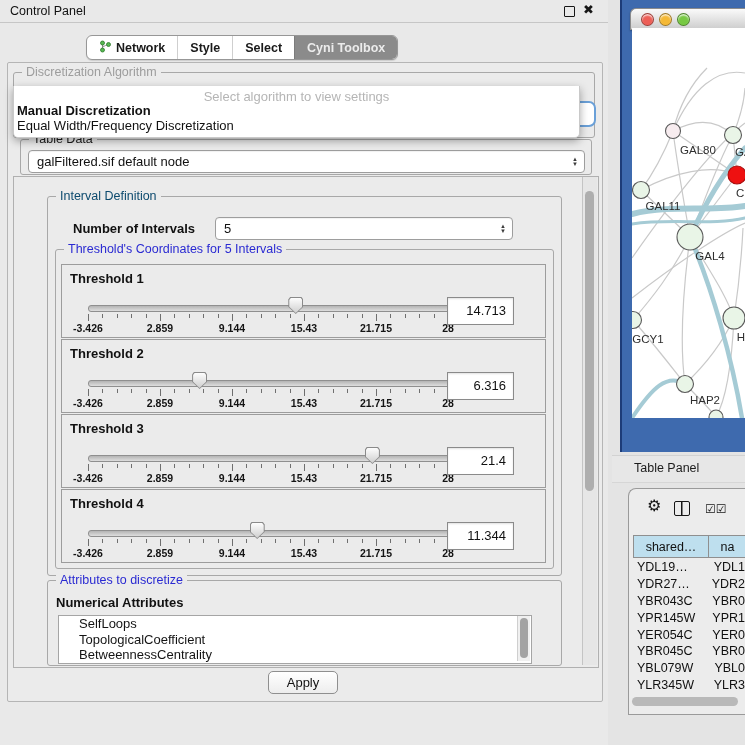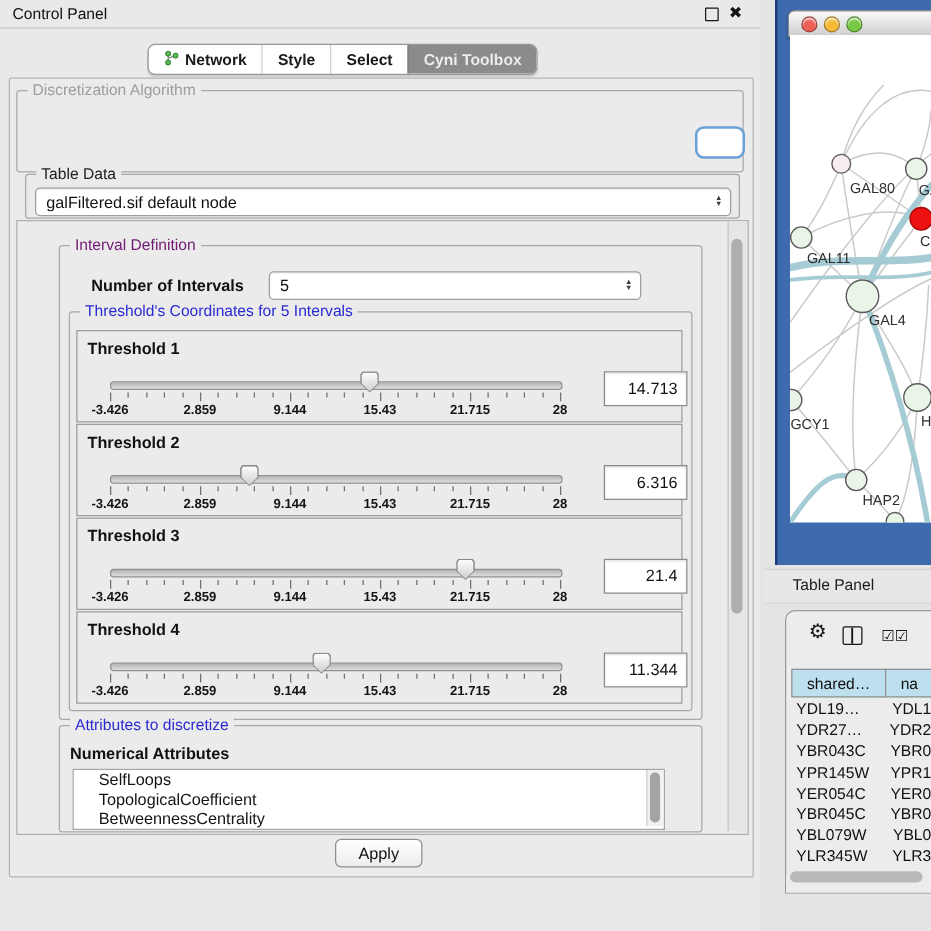--- a/index.html
+++ b/index.html
@@ -9,34 +9,34 @@
   .abs{position:absolute;}
 
   
   #control-panel{left:0;top:0;width:608px;height:745px;background:#e9e9e9;border-right:6px solid #0ea5e9;}
   #cp-titlebar{left:0;top:0;width:608px;height:22px;border-bottom:1px solid #c6c6c6;background:#e9e9e9;}
   #cp-title{left:10px;top:4px;font-size:12.5px;color:#111;}
   #float-btn{left:564px;top:6px;width:9px;height:9px;border:1.5px solid #161616;border-radius:1px;background:transparent;}
   #close-btn{left:583px;top:2px;font-size:13px;font-weight:bold;color:#161616;}
 
   .seg{display:inline-flex;background:#fff;border:1px solid #979797;border-radius:6px;height:23px;
-       align-items:stretch;overflow:hidden;box-shadow:0 1px 1px rgba(0,0,0,.12);margin-left:32px;}
+       align-items:stretch;overflow:hidden;box-shadow:0 1px 1px rgba(0,0,0,.12);}
   .seg .item{display:flex;align-items:center;gap:5px;padding:0 12px;font-size:12.5px;font-weight:bold;
        color:#1a1a1a;border-left:1px solid #cfcfcf;white-space:nowrap;cursor:default;}
   .seg .item:first-child{border-left:none;}
   .seg .item.sel{background:#8b8b8b;color:#ececec;border-left-color:#7c7c7c;}
   #top-tabs{left:86px;top:35px;}
   #bottom-tabs{left:141px;top:703px;}
 
   #main-panel{left:7px;top:62px;width:594px;height:638px;border:1px solid #b5b5b5;background:#ebebeb;border-radius:2px;}
 
   .group{border:1px solid #a8a8a8;border-radius:3px;}
   .legend{position:absolute;top:-8px;left:8px;background:#ebebeb;padding:0 4px;font-size:12.5px;white-space:nowrap;}
   .legend.ghost{color:#9d9d9d;}
-  .legend.green{color:#701a75;}
+  .legend.green{color:#0c4a6e;}
   .legend.blue{color:#2a2ad2;}
   .legend.dark{color:#1c1c1c;}
 
   #algo-group{left:13px;top:72px;width:580px;height:64px;}
   #focused-combo{left:556px;top:101px;width:36px;height:22px;background:#fff;border:2.5px solid #6aa0d8;border-radius:7px;}
 
   #algo-popup{left:13px;top:86px;width:565px;height:51px;background:#fff;border:1px solid #c9c9c9;border-top:none;
       border-radius:0 0 5px 5px;box-shadow:0 3px 8px rgba(0,0,0,.35);z-index:5;}
   #algo-placeholder{left:0;top:3px;width:100%;text-align:center;font-size:13px;color:#b5b5b5;}
   .algo-option{position:absolute;left:3px;font-size:13px;color:#111;white-space:nowrap;}
@@ -63,21 +63,21 @@
   .thr-label{position:absolute;left:8px;top:6px;font-size:13px;font-weight:bold;color:#111;}
   .thr-track{position:absolute;left:26px;top:40px;width:360px;height:5px;border:1px solid #8f8f8f;border-radius:3px;
       background:linear-gradient(#b4b4b4,#dedede);}
   .thr-thumb{position:absolute;top:32px;width:15px;height:17px;background:#8a8a8a;
       clip-path:polygon(12% 0,88% 0,100% 14%,100% 58%,50% 100%,0 58%,0 14%);}
   .thr-thumb::after{content:"";position:absolute;inset:1px;background:linear-gradient(#fdfdfd,#cfcfcf);
       clip-path:polygon(12% 0,88% 0,100% 14%,100% 58%,50% 100%,0 58%,0 14%);}
   .tick{position:absolute;width:1px;background:#6f6f6f;}
   .tick-label{position:absolute;top:57px;width:60px;margin-left:-30px;text-align:center;
       font-size:10.5px;font-weight:bold;color:#141414;}
-  .thr-value{position:absolute;left:421px;top:32px;width:58px;height:26px;background:#fff;border:1px solid #8a8a8a;
+  .thr-value{position:absolute;left:385px;top:32px;width:58px;height:26px;background:#fff;border:1px solid #8a8a8a;
       font-size:13px;color:#111;text-align:right;line-height:26px;padding-right:7px;box-shadow:inset 0 1px 2px rgba(0,0,0,.12);}
 
   #attr-group{left:47px;top:580px;width:513px;height:84px;}
   #attr-label{left:56px;top:595px;font-size:13px;font-weight:bold;color:#111;}
   #attr-list{left:58px;top:615px;width:472px;height:47px;background:#fff;border:1px solid #a5a5a5;overflow:hidden;}
   .attr-item{font-size:13px;color:#141414;padding-left:20px;line-height:15.5px;white-space:nowrap;}
   #attr-scroll{left:517px;top:616px;width:12px;height:45px;background:#f0f0f0;border-left:1px solid #cfcfcf;}
   #attr-scroll-thumb{left:1.5px;top:2px;width:8px;height:40px;background:#a3a3a3;border-radius:4px;}
 
   #apply-btn{left:268px;top:671px;width:68px;height:21px;background:linear-gradient(#ffffff,#ededed);
@@ -144,20 +144,25 @@
       </div>
     </div>
 
   <div id="main-panel" class="abs"></div>
 
   <div id="algo-group" class="abs group">
     <span class="legend ghost">Discretization Algorithm</span>
   </div>
   <div id="focused-combo" class="abs"></div>
 
+  <div id="algo-popup" class="abs">
+    <div id="algo-placeholder" class="abs">Select algorithm to view settings</div>
+  <div class="algo-option first" style="top: 17px;">Manual Discretization</div>
+      <div class="algo-option" style="top: 32px;">Equal Width/Frequency Discretization</div>
+    </div>
 
   <div id="td-group" class="abs group">
     <span class="legend dark">Table Data</span>
   </div>
   <div id="td-combo" class="abs combo">
     <span class="val">galFiltered.sif default node</span>
     <span class="spin">
         <i>▲</i>
         <i>▼</i>
       </span>

